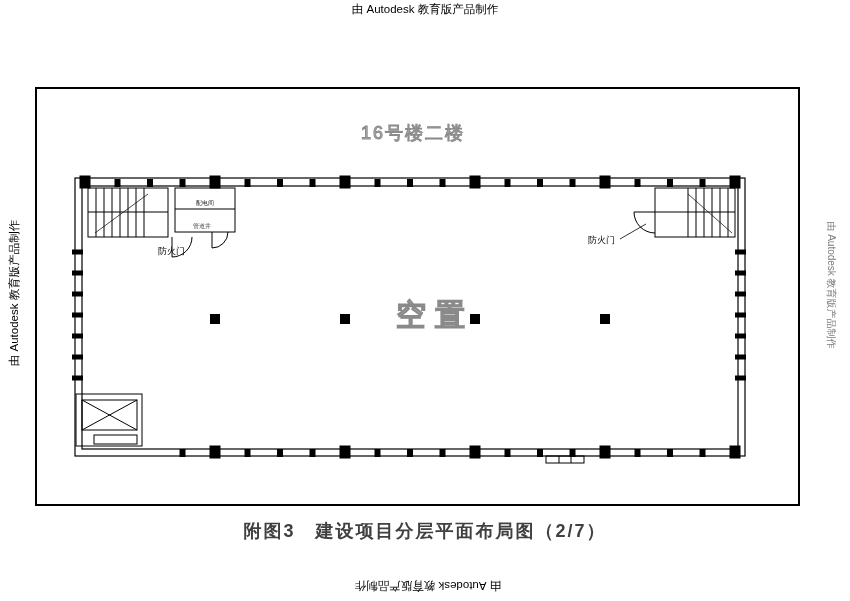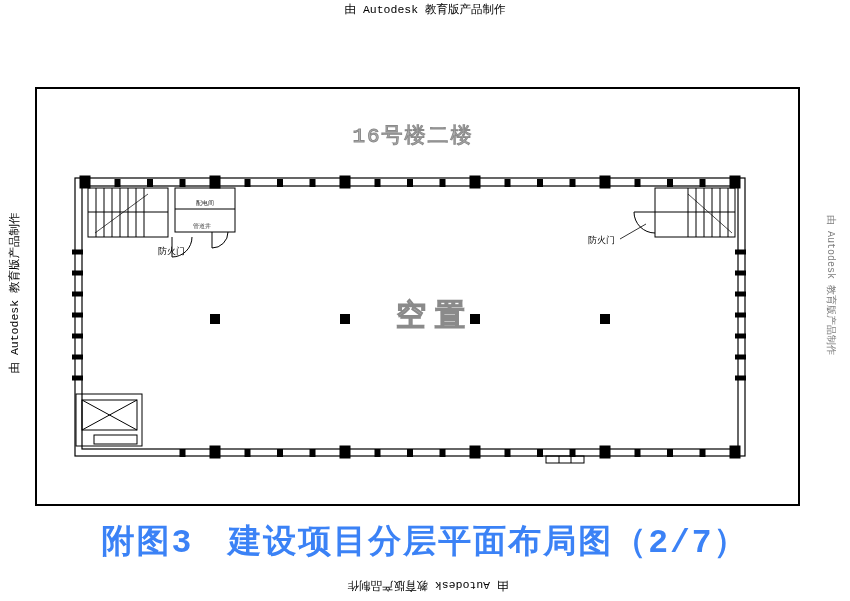--- a/index.html
+++ b/index.html
@@ -1,36 +1,36 @@
 <!DOCTYPE html>
 <html><head>
 <meta charset="utf-8">
 <style>
   html,body{margin:0;padding:0;background:#fff;}
   .page{position:relative;width:850px;height:601px;background:#fff;overflow:hidden;
-        font-family:Liberation Mono, monospace;}
+        font-family:Liberation Sans, sans-serif;}
   .plan-svg{position:absolute;left:0;top:0;}
 
   .txt{position:absolute;white-space:nowrap;color:#000;}
 
   
   .hollow{color:#b5b5b5;-webkit-text-stroke:1px #8a8a8a;}
 
   .floor-title{left:333px;top:121px;width:160px;text-align:center;
-               font-size:21px;letter-spacing:2px;}
+               font-size:18px;letter-spacing:2px;}
   .vacant{left:350px;top:295px;width:170px;text-align:center;
           font-size:30px;letter-spacing:9px;font-weight:bold;}
 
   .fire-door-left{left:158px;top:245px;font-size:9px;}
   .fire-door-right{left:588px;top:234px;font-size:9px;}
   .room-upper{left:196px;top:199px;font-size:6px;color:#333;}
   .room-lower{left:193px;top:222px;font-size:6px;color:#333;}
 
   .caption{left:0;top:519px;width:850px;text-align:center;
-           font-size:33px;font-weight:bold;letter-spacing:2px;color:#3b82f6;}
+           font-size:18px;font-weight:bold;letter-spacing:2px;color:#404040;}
 
   .wm{position:absolute;white-space:nowrap;font-size:11.5px;color:#000;}
   .wm-top{left:425px;top:2px;transform:translateX(-50%);}
   .wm-bottom{left:428px;top:585px;transform:translate(-50%,-50%) rotate(180deg);}
   .wm-left{left:14px;top:293px;transform:translate(-50%,-50%) rotate(-90deg);}
   .wm-right{left:831px;top:285px;transform:translate(-50%,-50%) rotate(90deg);
             font-size:10px;color:#7d7d7d;}
 </style>
 </head>
 <body>

